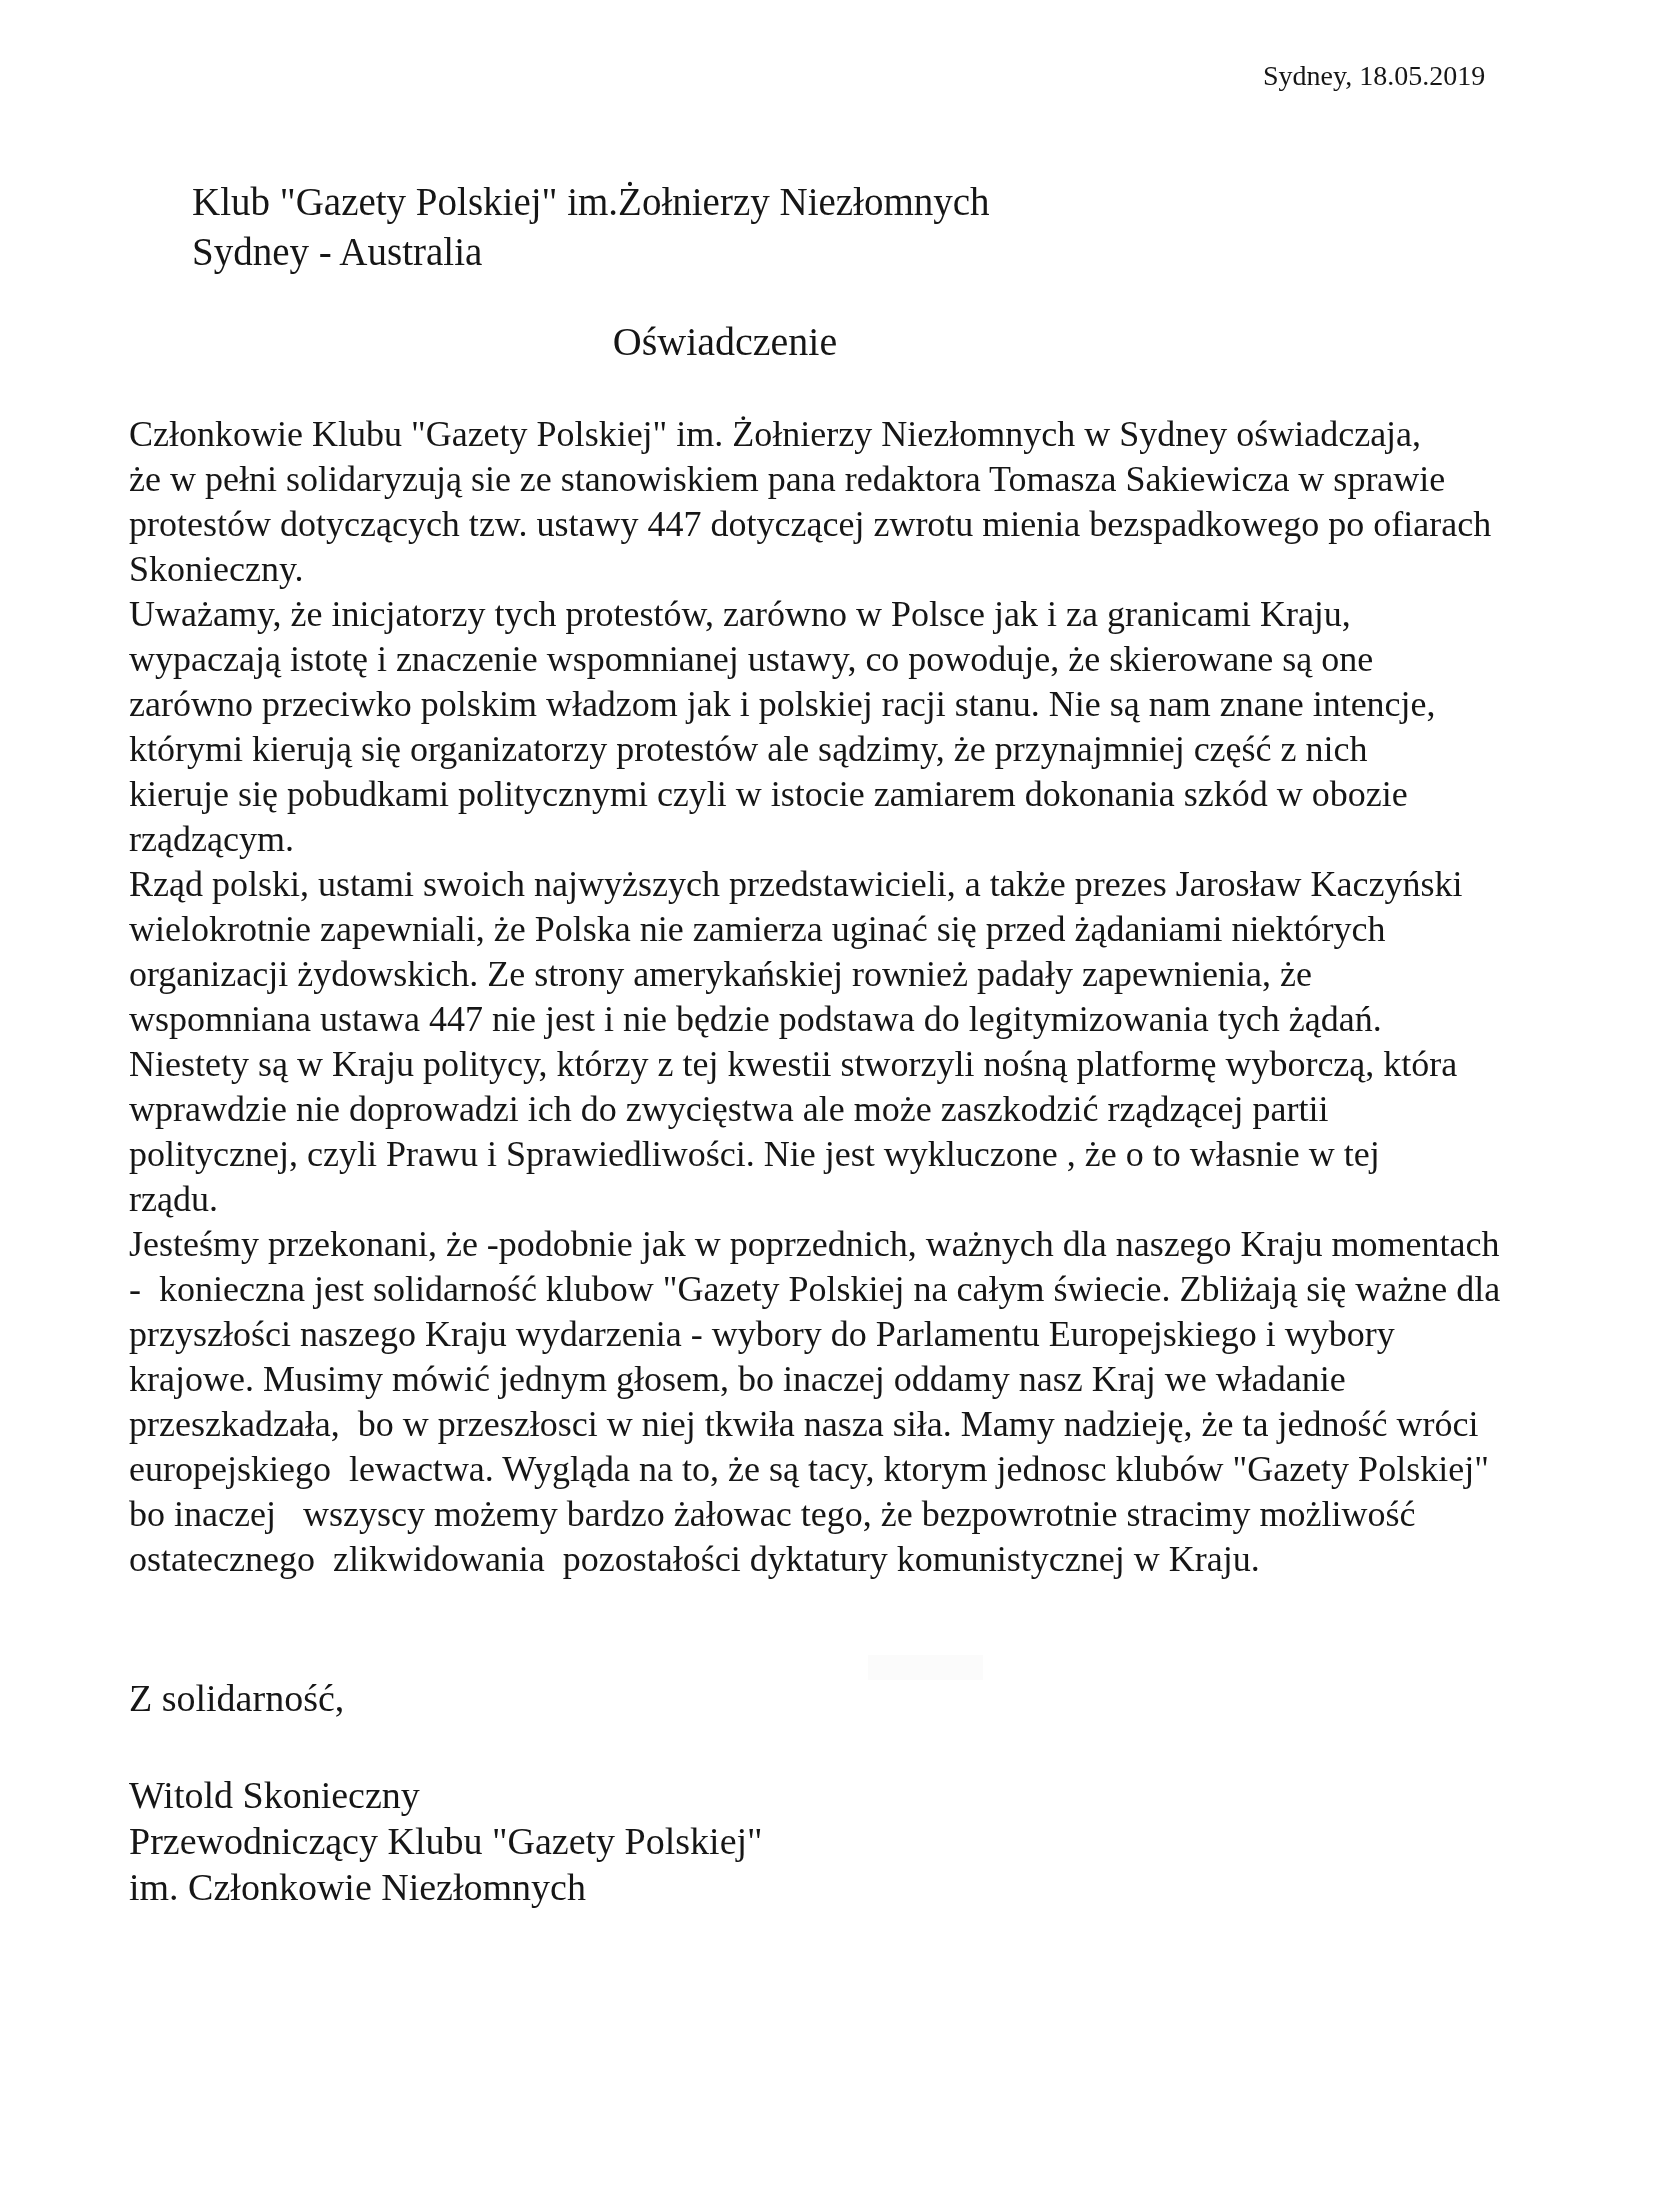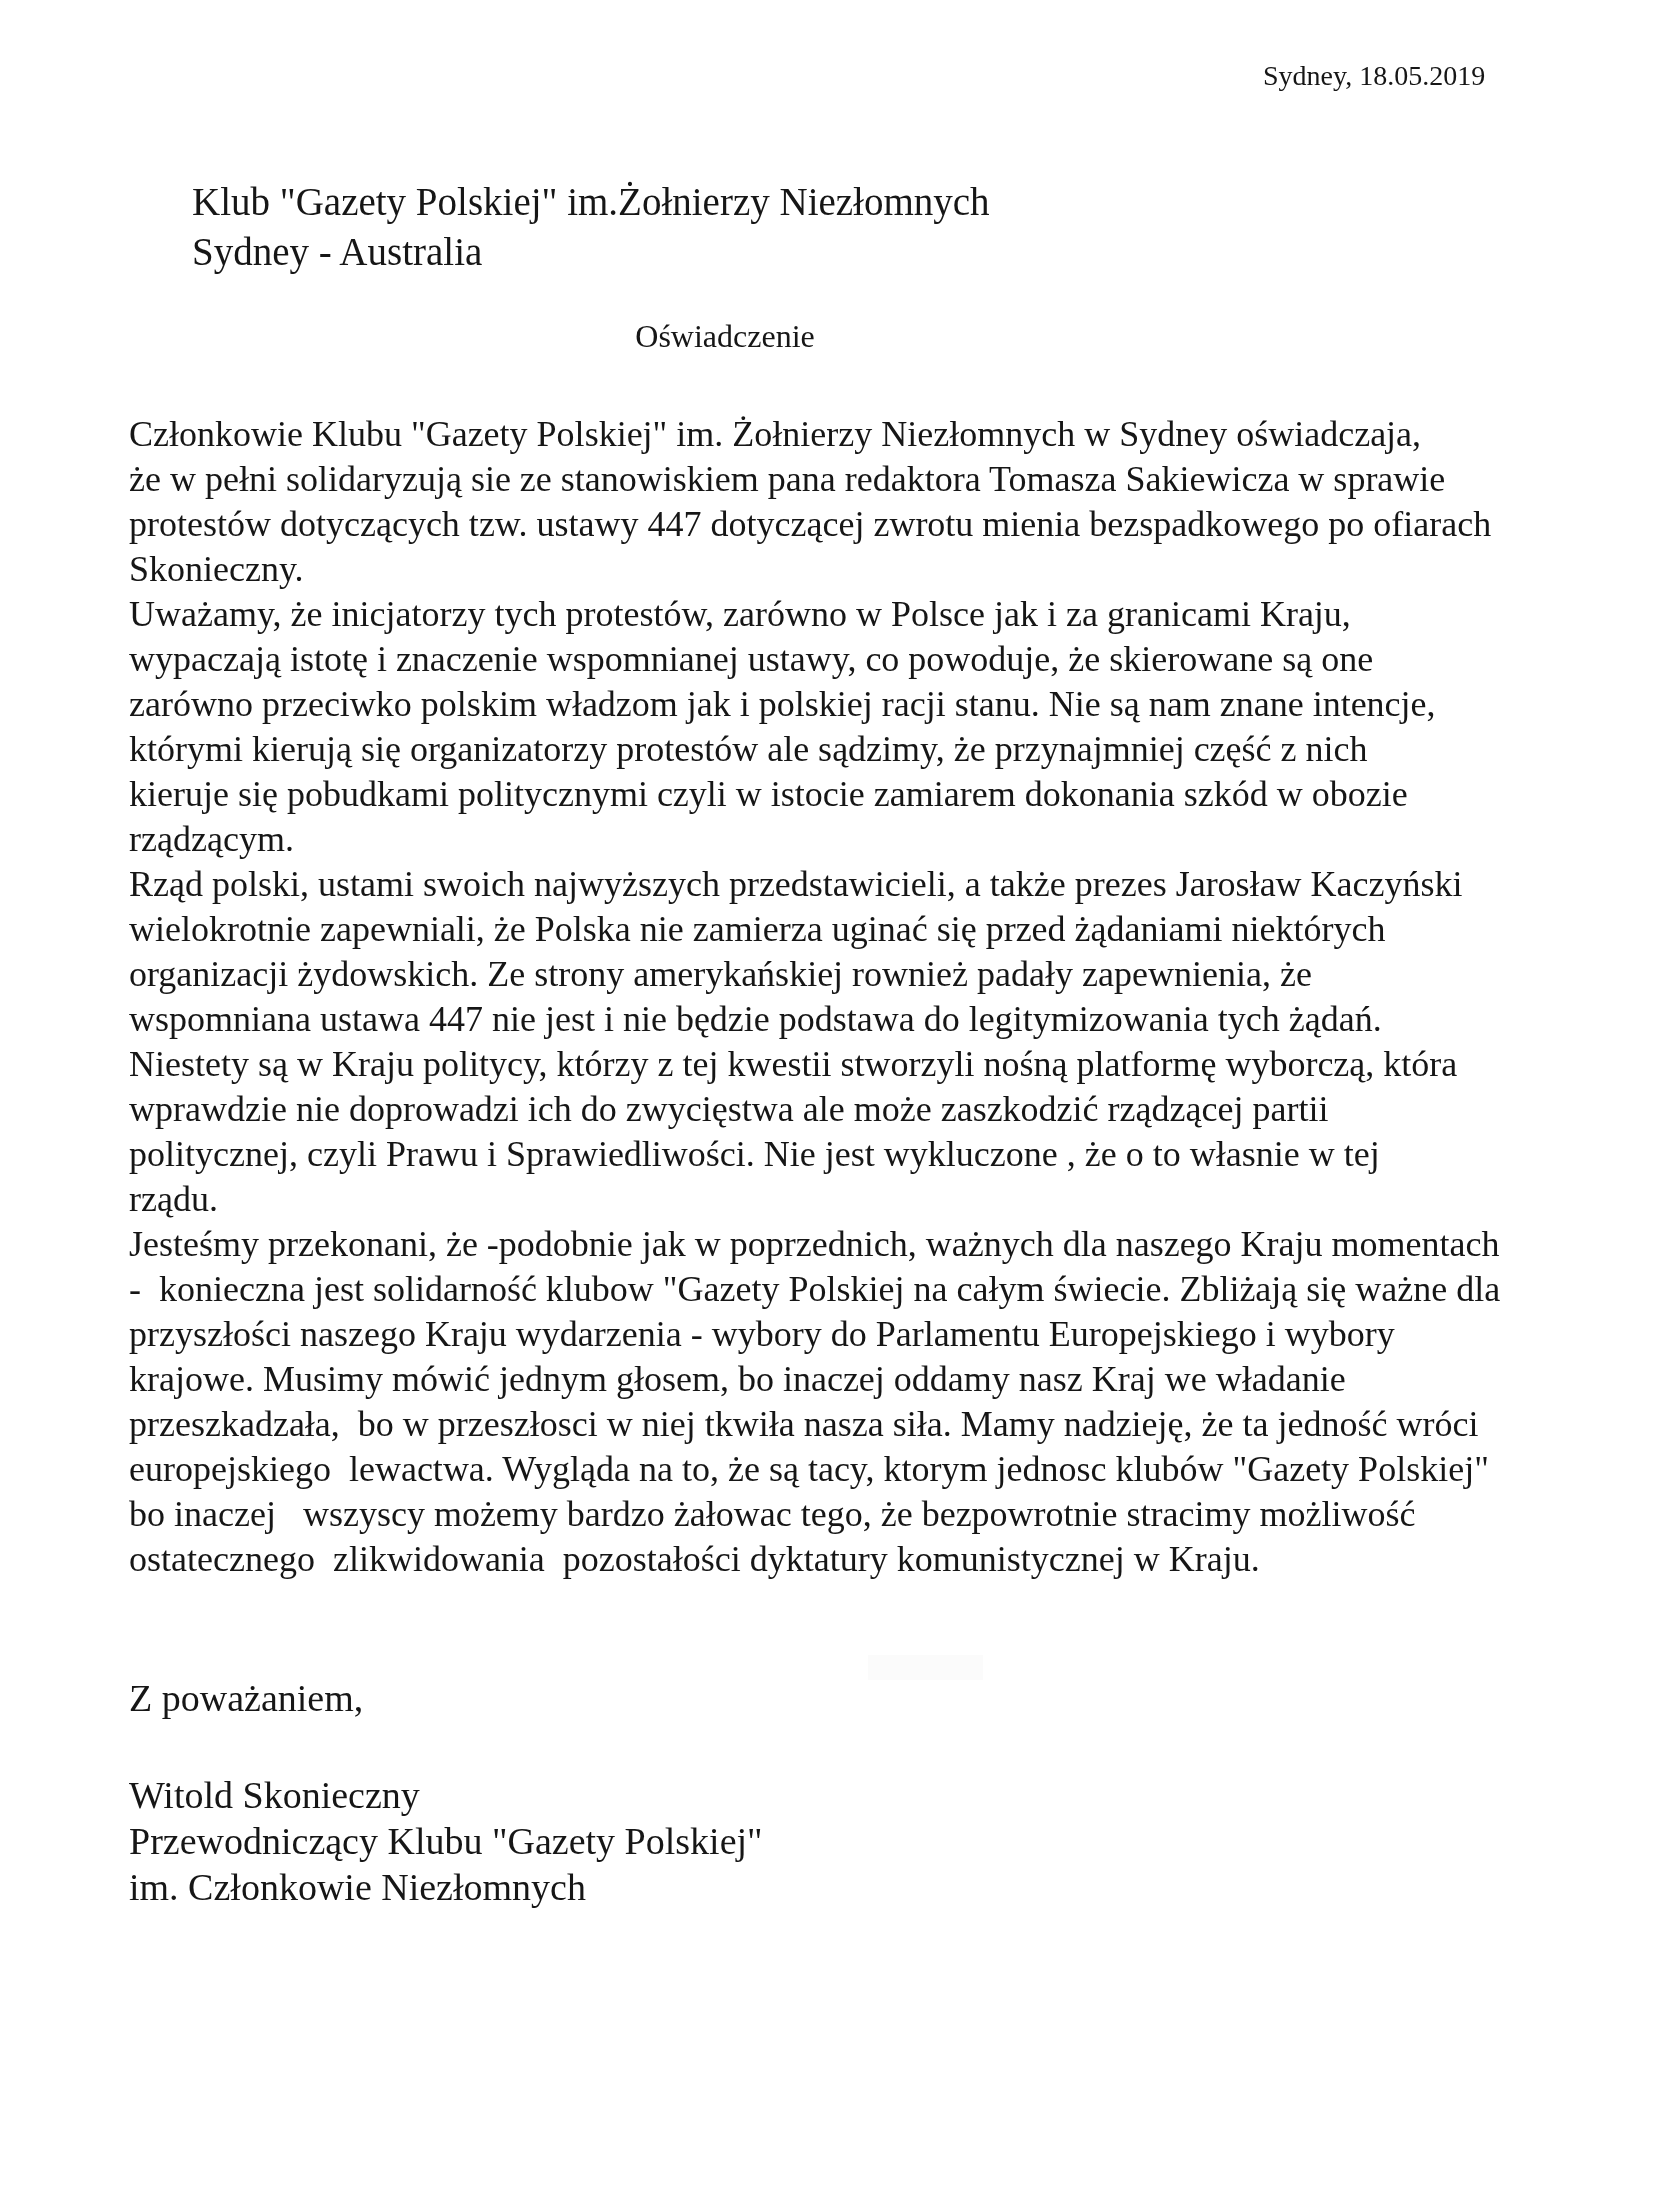--- a/index.html
+++ b/index.html
@@ -31,21 +31,21 @@
     font-size: 39px;
     line-height: 50px;
     white-space: nowrap;
   }
   .title {
     position: absolute;
     top: 318px;
     left: 0;
     width: 1450px;
     text-align: center;
-    font-size: 32px;
+    font-size: 40px;
   }
   .body-block {
     position: absolute;
     top: 412px;
     left: 129px;
     width: 1497px;
     font-size: 36px;
     line-height: 45px;
   }
   .body-block .line {
@@ -116,21 +116,21 @@
       <div class="line">przyszłości naszego Kraju wydarzenia - wybory do Parlamentu Europejskiego i wybory</div>
       <div class="line">krajowe. Musimy mówić jednym głosem, bo inaczej oddamy nasz Kraj we władanie</div>
       <div class="line">przeszkadzała,  bo w przeszłosci w niej tkwiła nasza siła. Mamy nadzieję, że ta jedność wróci</div>
       <div class="line">europejskiego  lewactwa. Wygląda na to, że są tacy, ktorym jednosc klubów "Gazety Polskiej"</div>
       <div class="line">bo inaczej   wszyscy możemy bardzo żałowac tego, że bezpowrotnie stracimy możliwość</div>
       <div class="line">ostatecznego  zlikwidowania  pozostałości dyktatury komunistycznej w Kraju.</div>
     </div>
 
   <div class="scan-artifact"></div>
 
-  <div class="closing">Z poważaniem,</div>
+  <div class="closing">Z solidarność,</div>
 
   <div class="signature">
       <div class="line">Witold Skonieczny</div>
       <div class="line">Przewodniczący Klubu "Gazety Polskiej"</div>
       <div class="line">im. Członkowie Niezłomnych</div>
     </div>
 
 </div>
 
 

